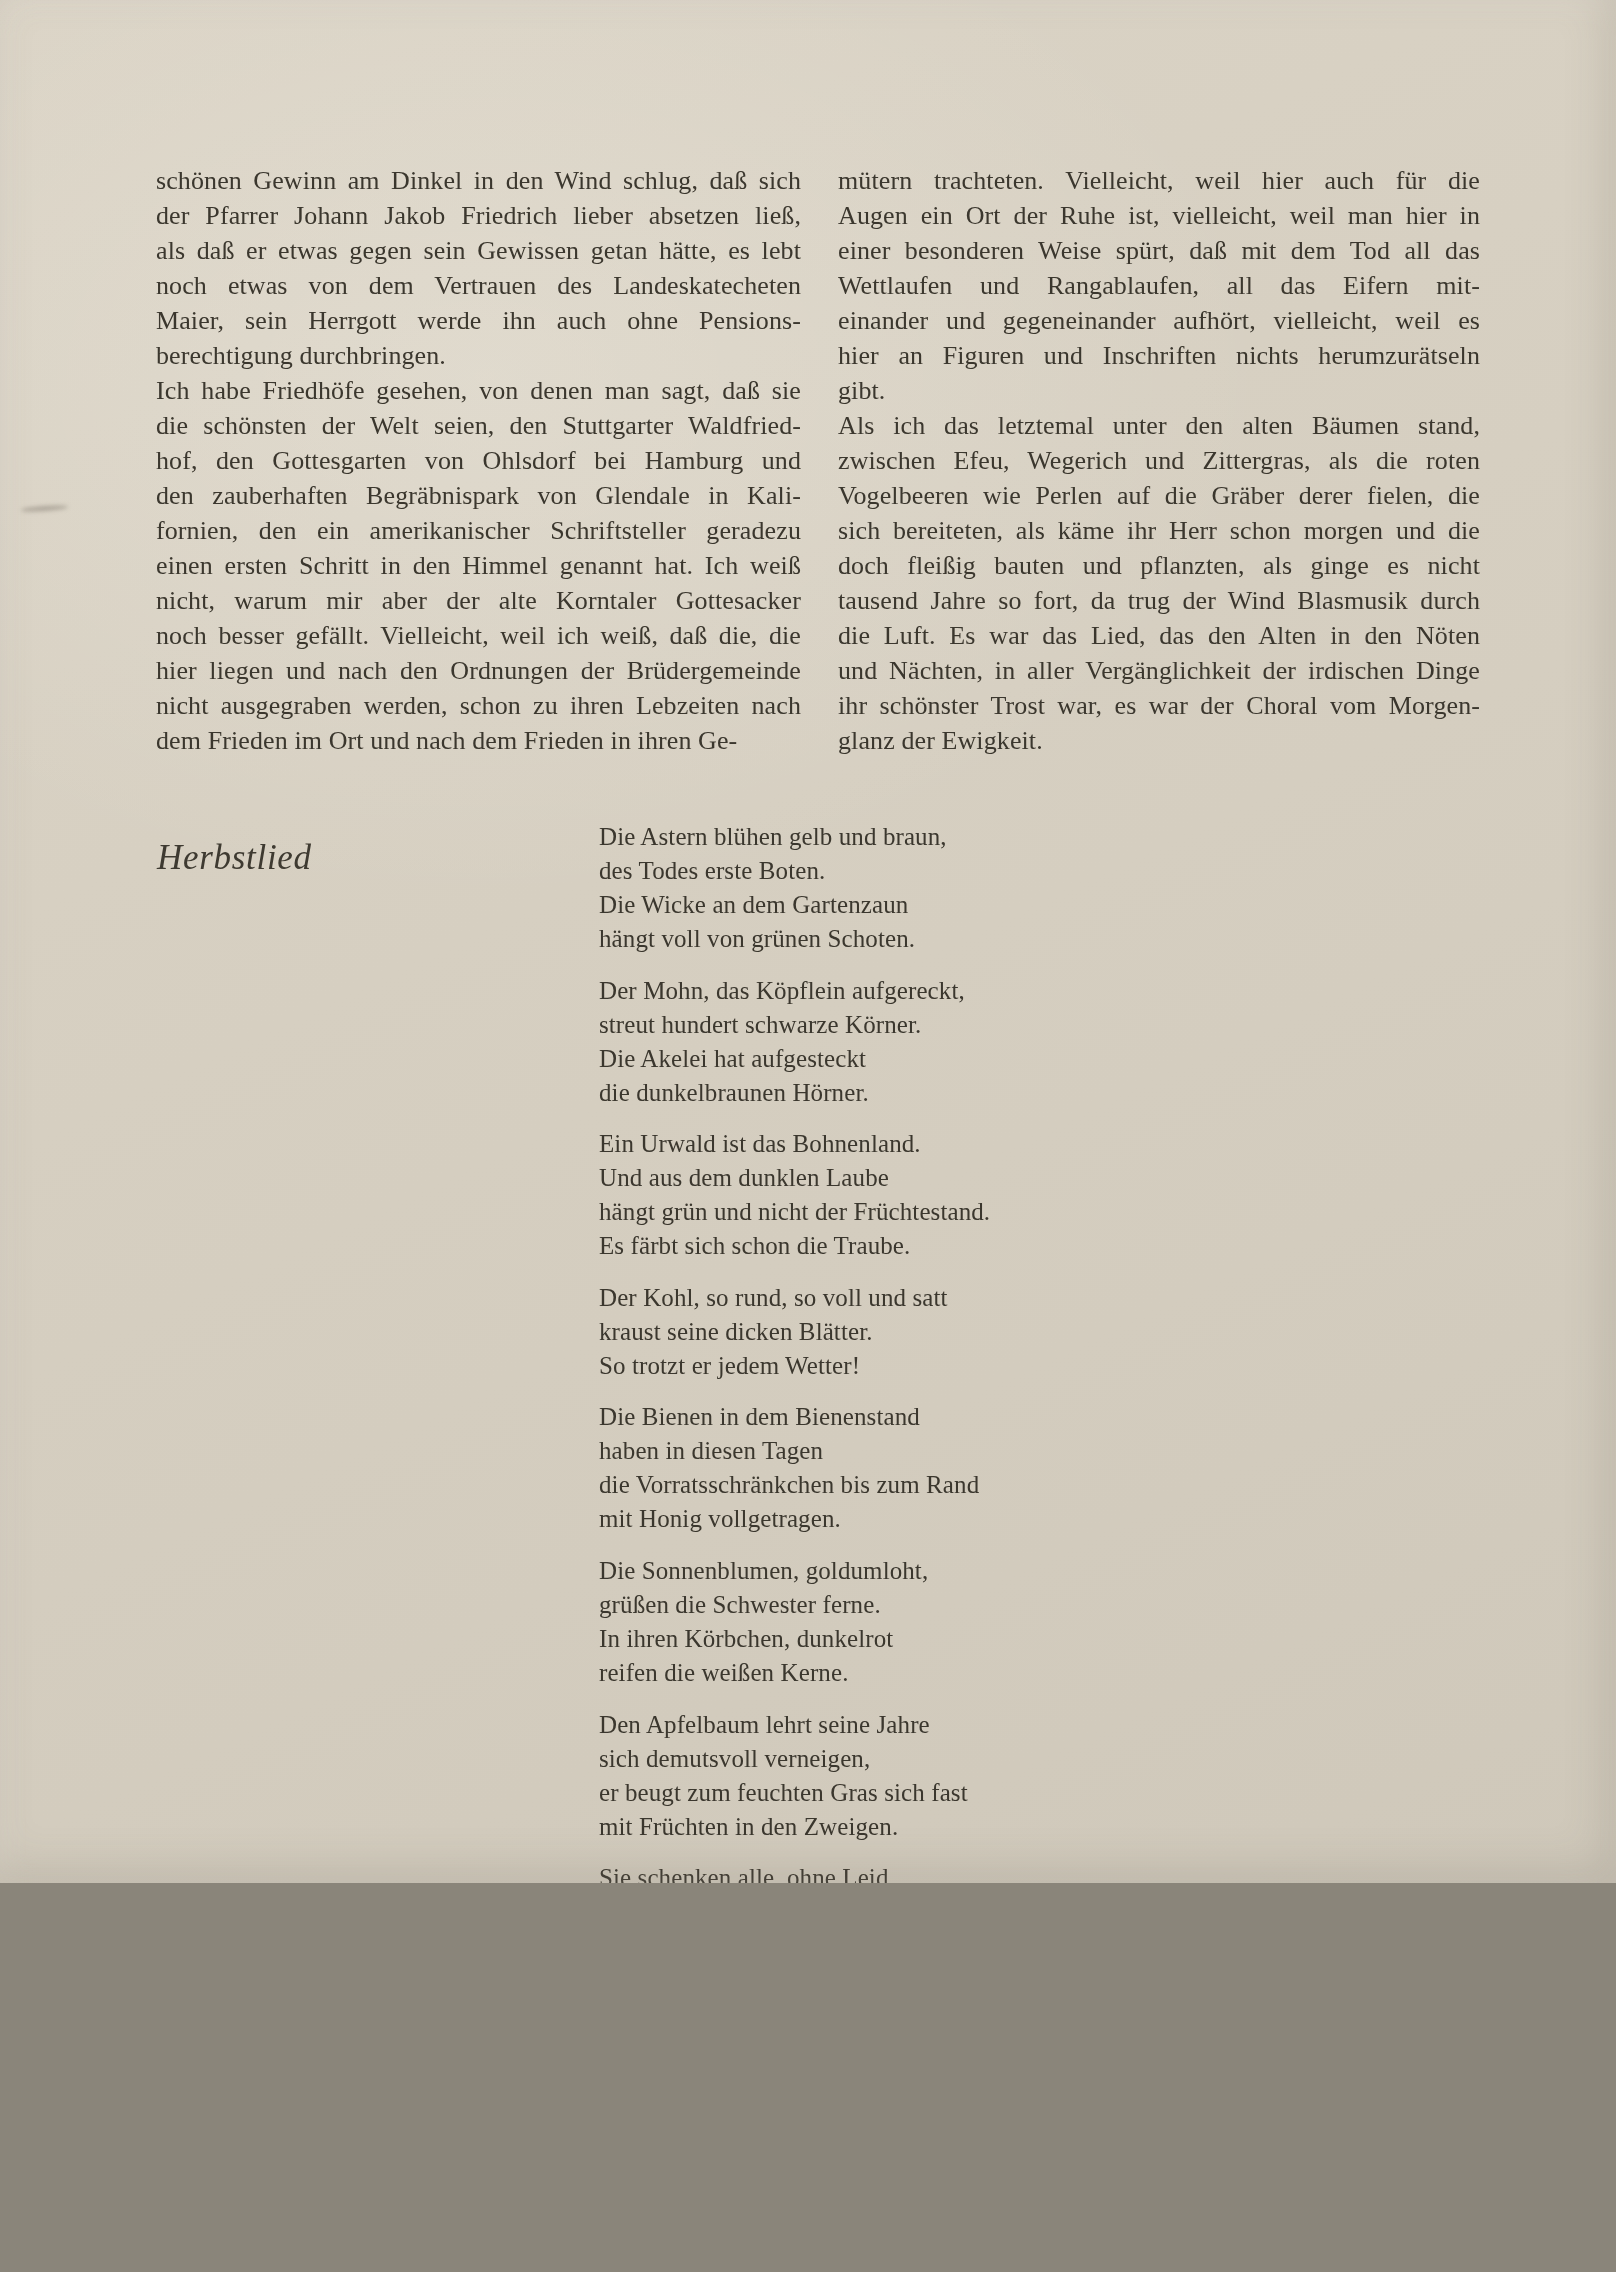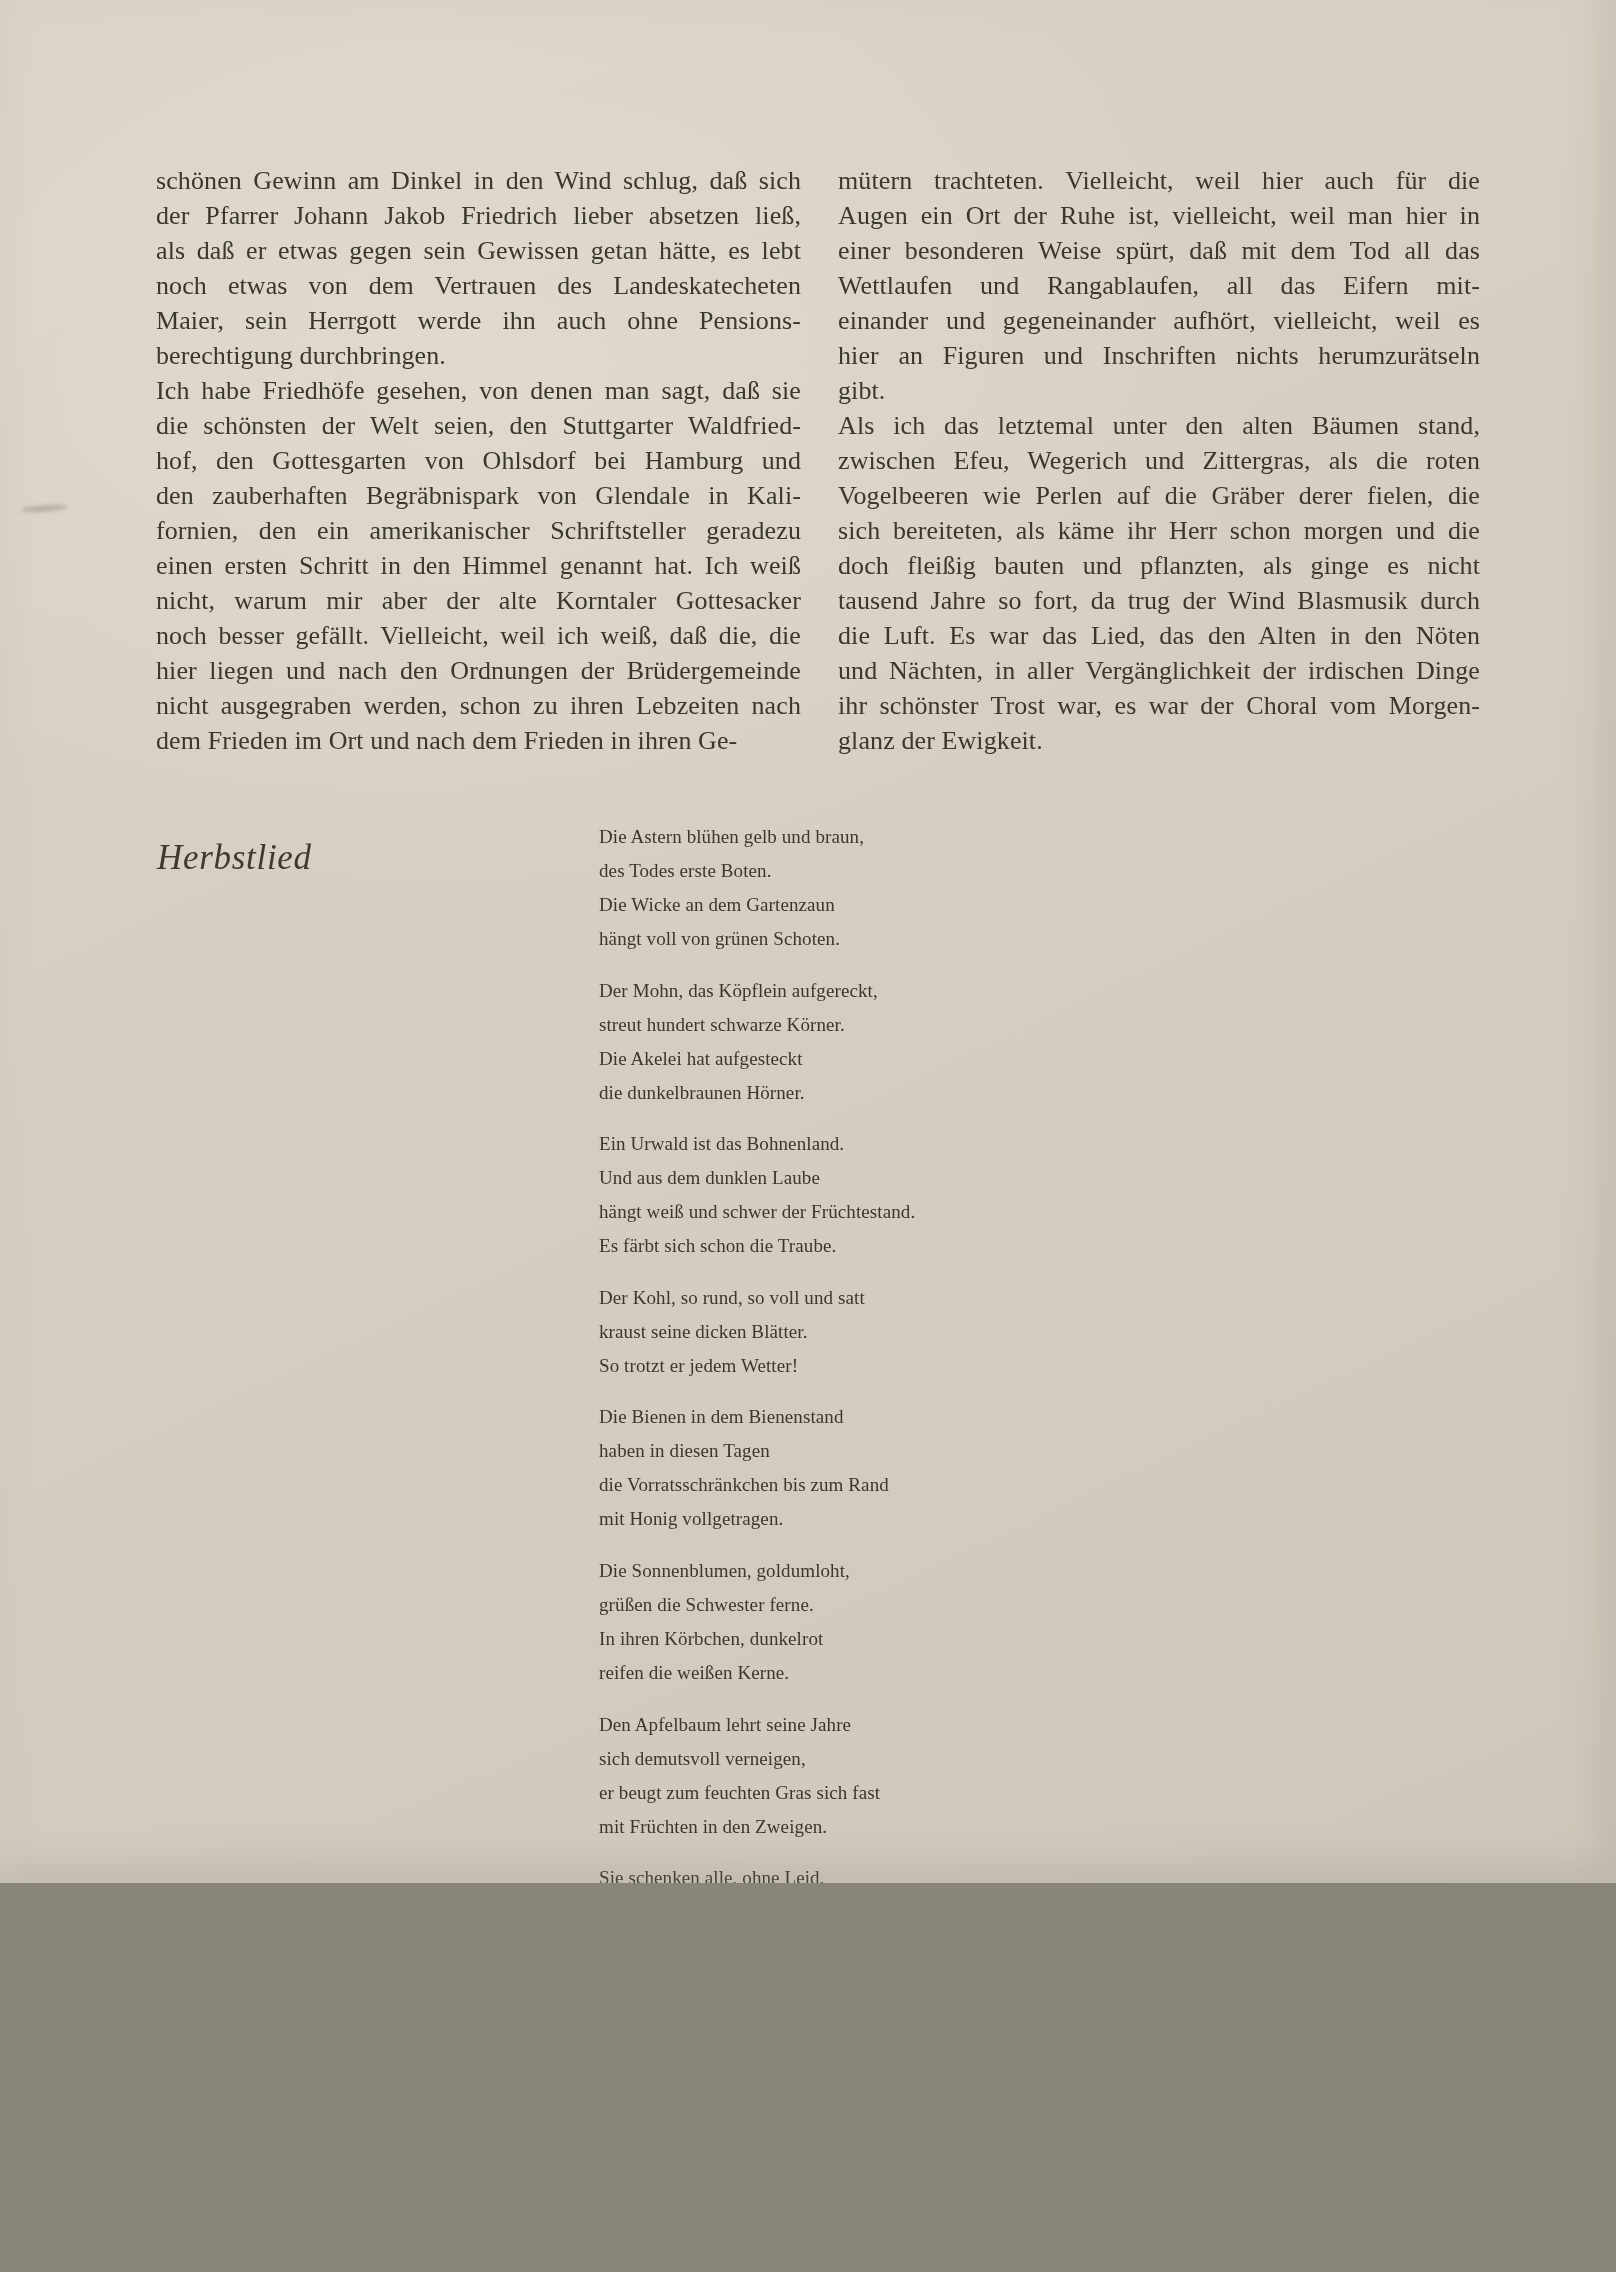--- a/index.html
+++ b/index.html
@@ -71,21 +71,21 @@
     font-style: italic;
     letter-spacing: 0.7px;
     color: #3e3a31;
     margin-top: 12px;
   }
   .poem {
     position: absolute;
     left: 599px;
     top: 820px;
     width: 548px;
-    font-size: 19px;
+    font-size: 25px;
     line-height: 34px;
     letter-spacing: 0.1px;
   }
   .stanza { margin: 0 0 17.6px 0; }
   .poem-line { height: 34px; }
 
   .poem-author {
     position: absolute;
     left: 599px;
     top: 2023px;
@@ -164,21 +164,21 @@
       </div>
       <div class="stanza">
         <div class="poem-line">Der Mohn, das Köpflein aufgereckt,</div>
         <div class="poem-line">streut hundert schwarze Körner.</div>
         <div class="poem-line">Die Akelei hat aufgesteckt</div>
         <div class="poem-line">die dunkelbraunen Hörner.</div>
       </div>
       <div class="stanza">
         <div class="poem-line">Ein Urwald ist das Bohnenland.</div>
         <div class="poem-line">Und aus dem dunklen Laube</div>
-        <div class="poem-line">hängt weiß und schwer der Früchtestand.</div>
+        <div class="poem-line">hängt grün und nicht der Früchtestand.</div>
         <div class="poem-line">Es färbt sich schon die Traube.</div>
       </div>
       <div class="stanza">
         <div class="poem-line">Der Kohl, so rund, so voll und satt</div>
         <div class="poem-line">kraust seine dicken Blätter.</div>
         <div class="poem-line">So trotzt er jedem Wetter!</div>
       </div>
       <div class="stanza">
         <div class="poem-line">Die Bienen in dem Bienenstand</div>
         <div class="poem-line">haben in diesen Tagen</div>

